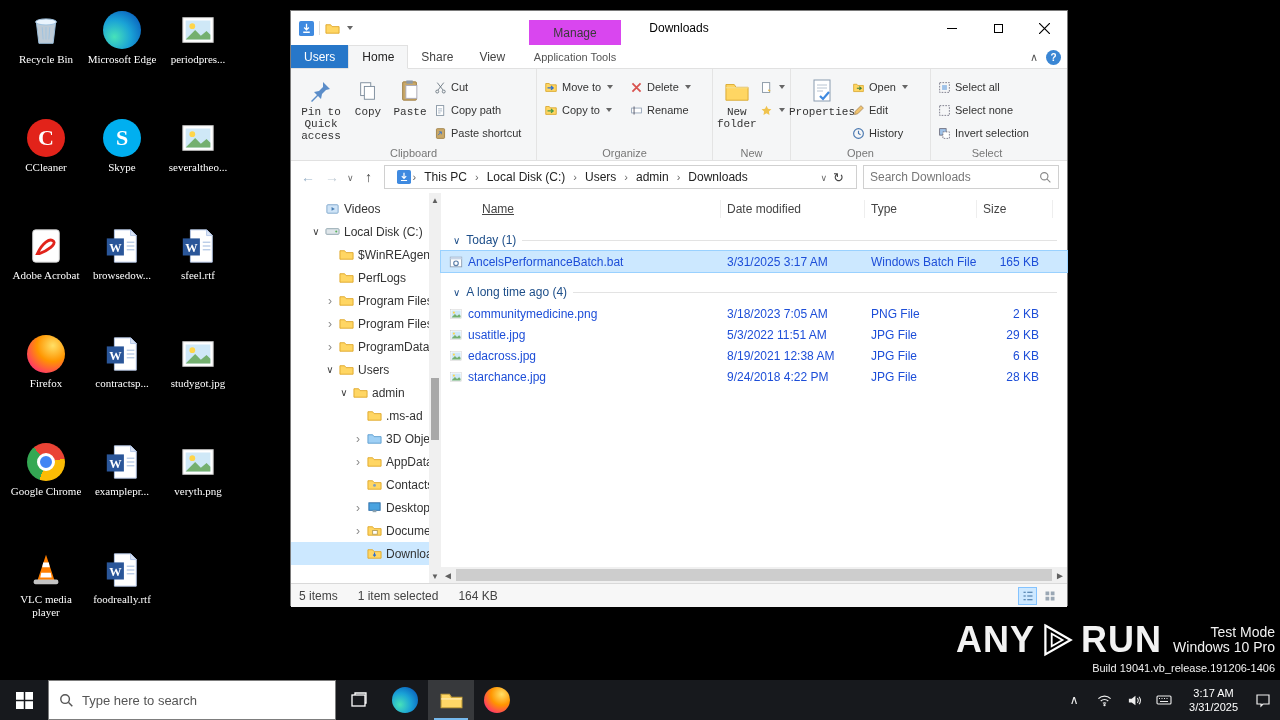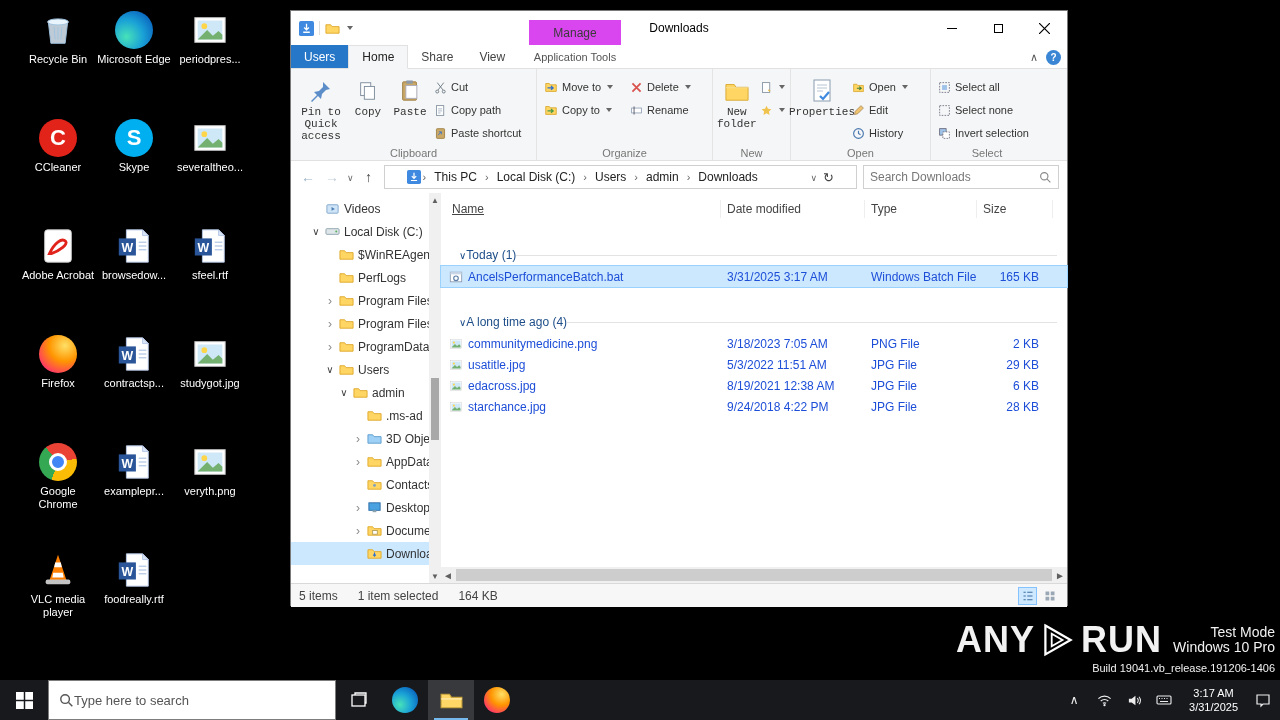--- a/index.html
+++ b/index.html
@@ -1,21 +1,21 @@
 <!DOCTYPE html>
 <html><head>
 <meta charset="utf-8">
 <style>
 *{margin:0;padding:0;box-sizing:border-box;}
 html,body{width:1280px;height:720px;overflow:hidden;}
 body{background:#000;font-family:"Liberation Sans",sans-serif;position:relative;font-size:12px;color:#333;}
 svg{display:block;}
 
 
-.desktop-icons{position:absolute;left:20px;top:6px;display:grid;grid-template-rows:repeat(6,108px);grid-auto-flow:column;grid-auto-columns:76px;}
+.desktop-icons{position:absolute;left:8px;top:6px;display:grid;grid-template-rows:repeat(6,108px);grid-auto-flow:column;grid-auto-columns:76px;font-family:Liberation Serif, serif;}
 .d-item{width:76px;display:flex;flex-direction:column;align-items:center;padding-top:4px;cursor:default;}
 .d-ic{width:40px;height:40px;margin-bottom:3px;position:relative;display:flex;align-items:center;justify-content:center;}
 .d-label{color:#fff;font-size:11px;text-align:center;text-shadow:1px 1px 2px #000,0 0 3px #000;line-height:13px;max-width:74px;word-wrap:break-word;}
 .circ{width:38px;height:38px;border-radius:50%;}
 .ic-edge{background:radial-gradient(circle at 30% 68%,#47e2b9,#1aa2d6 45%,#0b67c0 80%);}
 .ic-ccleaner{background:#e2231a;color:#fff;font-weight:bold;font-size:22px;display:flex;align-items:center;justify-content:center;}
 .ic-ccleaner::after{content:"C";}
 .ic-skype{background:#00aff0;color:#fff;font-weight:bold;font-size:22px;display:flex;align-items:center;justify-content:center;}
 .ic-skype::after{content:"S";}
 .ic-firefox{background:radial-gradient(circle at 68% 28%,#ffe066,#ff9500 42%,#ff3b63 78%,#b5007f 100%);}
@@ -51,21 +51,21 @@
 .rbig .bic{height:30px;display:flex;align-items:center;}
 .rsmall-col{display:flex;flex-direction:column;justify-content:flex-start;gap:3px;padding-top:5px;}
 .rsmall{display:flex;align-items:center;gap:4px;font-size:11px;color:#333;height:20px;padding:0 3px;white-space:nowrap;cursor:default;}
 .car{width:0;height:0;border-left:3px solid transparent;border-right:3px solid transparent;border-top:4px solid #666;margin-left:2px;}
 
 .addressbar{height:32px;display:flex;align-items:center;padding:0 8px;gap:6px;background:#fff;}
 .nav-btn{width:18px;text-align:center;font-size:14px;}
 .back-btn{color:#9ab2c8;}
 .fwd-btn{color:#c2cdd6;}
 .up-btn{color:#444;}
-.addr-box{flex:1;height:24px;border:1px solid #d0d0d0;display:flex;align-items:center;padding:0 22px;gap:2px;background:#fff;}
+.addr-box{flex:1;height:24px;border:1px solid #d0d0d0;display:flex;align-items:center;padding:0 12px;gap:2px;background:#fff;}
 .crumb{padding:0 6px;color:#222;white-space:nowrap;}
 .crumb-sep{color:#666;font-size:11px;}
 .crumb-sep::after{content:"›";}
 .addr-end{margin-left:auto;display:flex;align-items:center;gap:6px;color:#555;}
 .refresh-icon::after{content:"↻";font-size:13px;color:#444;}
 .addr-caret::after{content:"∨";font-size:9px;color:#666;}
 .search-box{width:196px;height:24px;border:1px solid #d0d0d0;display:flex;align-items:center;padding:0 6px;background:#fff;}
 .search-box input{border:none;outline:none;flex:1;font-size:12px;font-family:"Liberation Sans",sans-serif;color:#333;background:transparent;}
 .search-box input::placeholder{color:#777;}
 
@@ -77,23 +77,23 @@
 .nv-arrow.exp::after{content:"∨";color:#404040;}
 .nv-arrow.col::after{content:"›";font-size:12px;}
 .fsvg{width:15px;height:15px;flex:none;}
 .nav-sb{position:absolute;left:138px;top:0;bottom:-16px;width:12px;background:#f0f0f0;}
 .nav-sb .thumb{position:absolute;left:2px;width:8px;top:185px;height:62px;background:#a8a8a8;}
 .sb-arr{position:absolute;left:0;width:12px;height:14px;display:flex;align-items:center;justify-content:center;color:#606060;font-size:8px;}
 .filelist{position:absolute;left:150px;top:0;right:0;bottom:0;padding-top:5px;background:#fff;}
 .lgrid{display:grid;grid-template-columns:280px 144px 112px 76px;align-items:center;}
 .list-header{height:22px;color:#444;}
 .list-header .hc{padding-left:6px;border-right:1px solid #eee;height:18px;display:flex;align-items:center;}
-.list-header .hc.first{padding-left:11px;text-decoration:underline;}
+.list-header .hc.first{padding-left:41px;text-decoration:underline;}
 .list-header .hc.size{justify-content:flex-start;}
-.group-row{height:22px;display:flex;align-items:center;margin-top:24px;padding-left:18px;}
+.group-row{height:22px;display:flex;align-items:center;gap:6px;margin-top:9px;padding-left:12px;}
 .group-chev{font-size:10px;color:#1d4e89;}
 .group-chev::after{content:"∨";}
 .group-label{color:#1d4e89;font-size:12px;white-space:nowrap;}
 .group-rule{flex:1;height:1px;background:#e3e3e3;margin-right:10px;}
 .file-row{height:21px;color:#1d4ed8;}
 .file-row.sel{background:#cce8ff;outline:1px solid #99d1ff;}
 .fcell{padding-left:6px;white-space:nowrap;overflow:hidden;}
 .fname{display:flex;align-items:center;gap:5px;padding-left:8px;}
 .fsize{text-align:right;padding-right:14px;}
 
@@ -108,21 +108,21 @@
 
 .watermark{position:absolute;right:5px;bottom:44px;display:flex;flex-direction:column;align-items:flex-end;color:#fff;}
 .wm-top{display:flex;align-items:center;gap:5px;}
 .wm-word{font-size:36px;font-weight:bold;letter-spacing:1px;opacity:.95;}
 .wm-lines{display:flex;flex-direction:column;align-items:flex-end;font-size:14px;line-height:15px;margin-left:6px;opacity:.95;}
 .wm-build{font-size:11px;line-height:15px;opacity:.95;}
 
 
 .taskbar{position:absolute;left:0;bottom:0;width:1280px;height:40px;background:#17191d;display:flex;align-items:stretch;}
 .tb-start{width:48px;display:flex;align-items:center;justify-content:center;}
-.tb-search{width:288px;background:#fff;border:1px solid #7d7d7d;display:flex;align-items:center;padding:0 10px;}
+.tb-search{width:288px;background:#fff;border:1px solid #7d7d7d;display:flex;align-items:center;padding:0 10px;gap:8px;}
 .tb-search input{border:none;outline:none;flex:1;font-size:13px;color:#444;font-family:"Liberation Sans",sans-serif;background:transparent;}
 .tb-search input::placeholder{color:#555;}
 .tb-btn{width:46px;display:flex;align-items:center;justify-content:center;position:relative;}
 .tb-btn.active{background:rgba(255,255,255,.14);}
 .tb-btn.active::after{content:"";position:absolute;left:6px;right:6px;bottom:0;height:2px;background:#76b9ed;}
 .tb-circ{width:26px;height:26px;border-radius:50%;}
 .tray{margin-left:auto;display:flex;align-items:center;gap:4px;padding-right:4px;}
 .tray-ic{width:26px;height:40px;display:flex;align-items:center;justify-content:center;color:#eee;}
 .clock{display:flex;flex-direction:column;align-items:center;justify-content:center;color:#fff;font-size:11px;line-height:14px;padding:0 8px;}
 </style>

